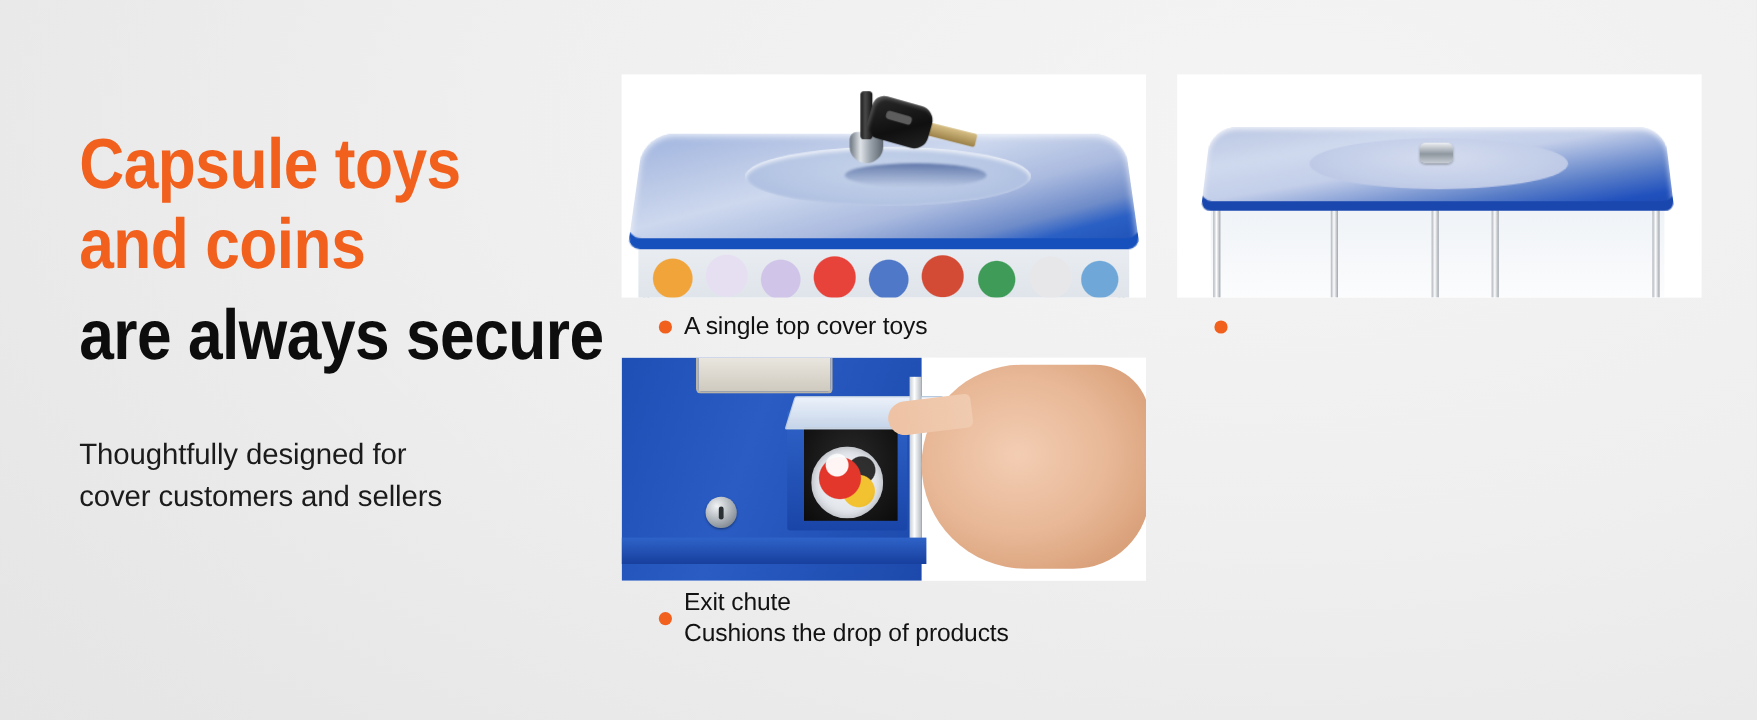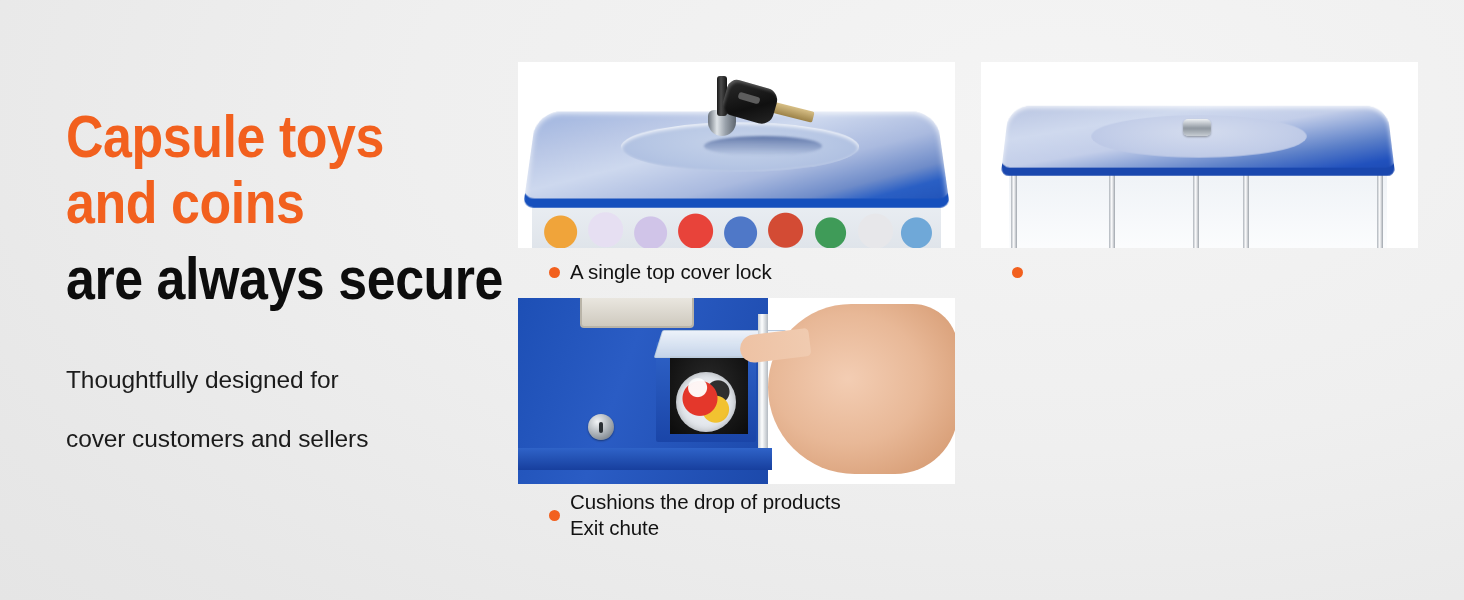--- a/index.html
+++ b/index.html
@@ -29,21 +29,21 @@
   .headline.orange{color:#f2601e;}
   .headline.black{color:#0d0d0d;}
   .headline.l3{margin-top:10px;}
   #subtitle{
     margin-top:50px;
     font-size:24.5px;
     line-height:35px;
     color:#1b1b1b;
     letter-spacing:-0.1px;
   }
-  #subtitle div{white-space:nowrap;margin-top:24px;}
+  #subtitle div{white-space:nowrap;}
 
   
   #gallery{position:absolute;left:518px;top:62px;width:900px;height:484px;}
   .cell{position:absolute;width:437px;}
   .cell.c0{left:0px;top:0px;}
   .cell.c1{left:463px;top:0px;}
   .cell.c2{left:0px;top:236px;}
   .cell.c3{left:463px;top:236px;}
 
   .photo{
@@ -264,21 +264,21 @@
           <div class="p1-dish"></div>
         </div>
         <div class="p1-reflect"></div>
         <div class="p1-barrel"></div>
         <div class="p1-keyblade"></div>
         <div class="p1-keyshaft"></div>
         <div class="p1-keyhead"></div>
       </div>
       <div class="caption">
         <span class="bullet"></span>
-        <span class="captext">A single top cover lock</span>
+        <span class="captext">A single top cover toys</span>
       </div>
     </div>
 
     <div class="cell c1">
       <div class="photo">
         <div class="p2-body"></div>
         <div class="p2-post" style="left:30px"></div>
         <div class="p2-post" style="left:128px"></div>
         <div class="p2-post" style="left:212px"></div>
         <div class="p2-post" style="left:262px"></div>
@@ -303,21 +303,21 @@
         <div class="p3-capsule"></div>
         <div class="p3-flap"></div>
         <div class="p3-rail"></div>
         <div class="p3-base"></div>
         <div class="p3-hand"></div>
         <div class="p3-finger"></div>
       </div>
       <div class="caption">
         <span class="bullet"></span>
         <span class="captext">
+          <div>Exit chute</div>
           <div>Cushions the drop of products</div>
-          <div>Exit chute</div>
         </span>
       </div>
     </div>
 
 
   </div>
 </div>
 
 </body></html>

